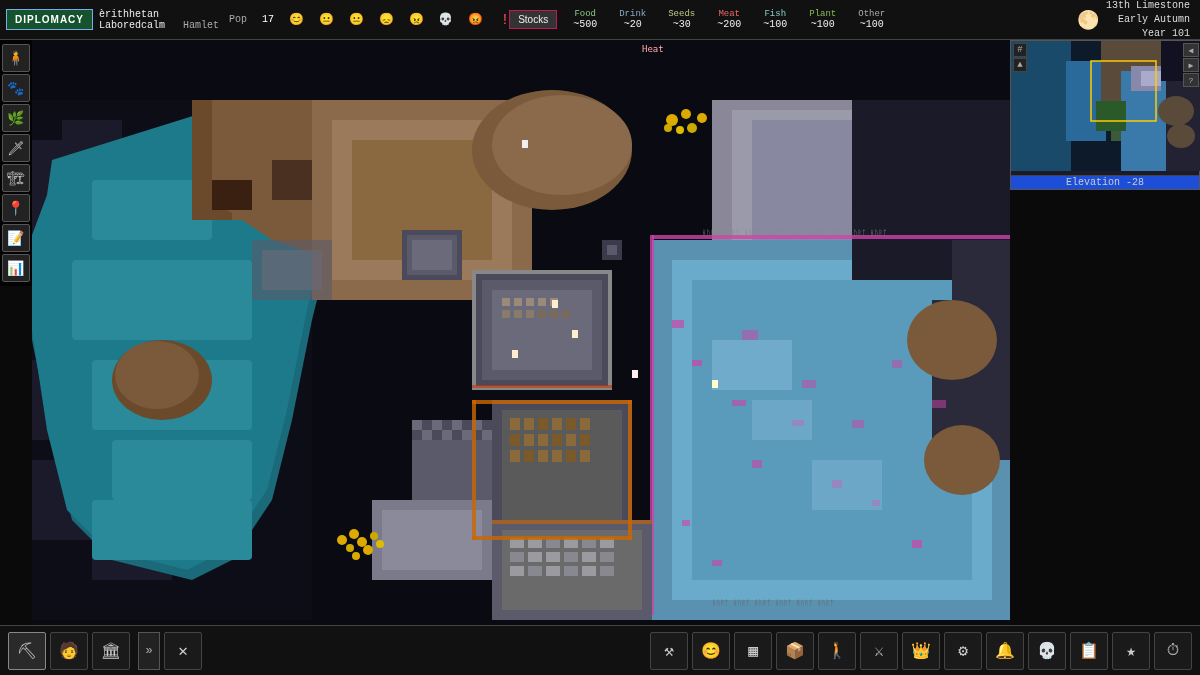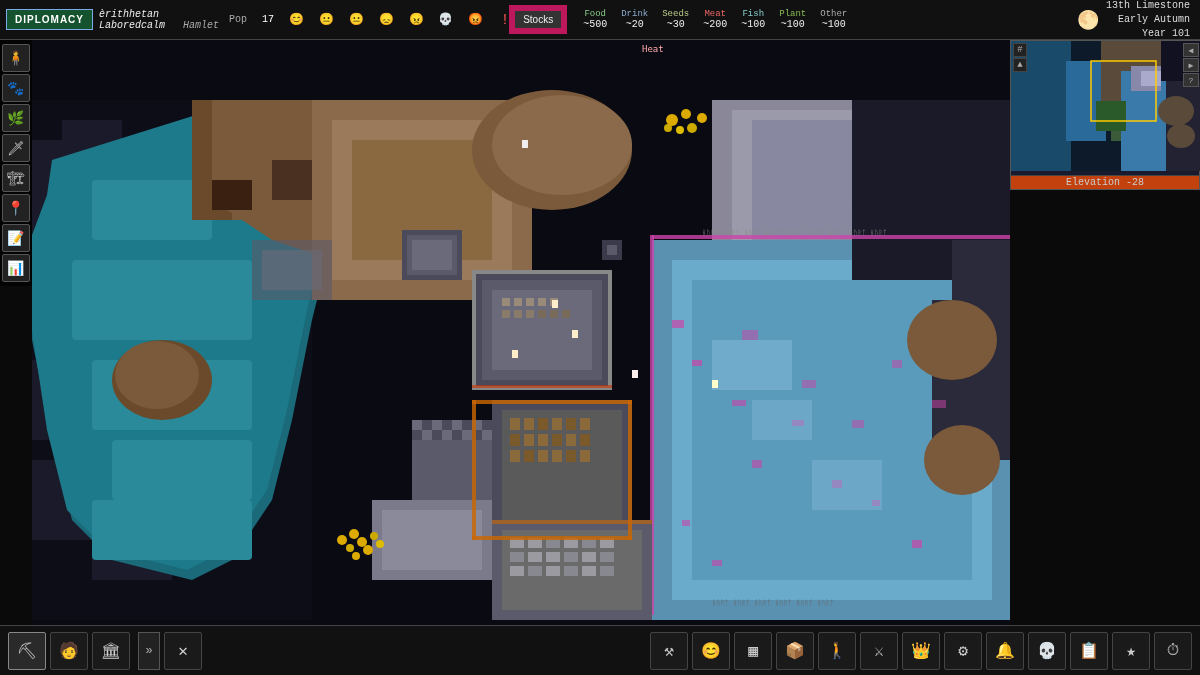--- a/index.html
+++ b/index.html
@@ -36,47 +36,46 @@
       cursor: pointer;
       letter-spacing: 1px;
     }
 
     #civ-info {
       display: flex;
       flex-direction: column;
       font-size: 10px;
       color: #eee;
       margin-right: 10px;
-      font-style: italic;
     }
 
     #pop-section {
       display: flex;
       align-items: center;
       gap: 15px;
       font-size: 10px;
     }
 
     .pop-label { color: #aaa; }
     .pop-num { color: #fff; }
     .face { font-size: 12px; }
 
     #stocks-btn {
       background: #333;
       color: #eee;
-      border: 6px solid #be185d;
+      border: 1px solid #be185d;
       padding: 3px 8px;
       font-size: 10px;
       cursor: pointer;
       margin-right: 16px;
     }
 
     #resources {
       display: flex;
-      gap: 14px;
+      gap: 22px;
       font-size: 10px;
       flex: 1;
     }
 
     .res-item { display: flex; flex-direction: column; align-items: center; }
     .res-label { color: #aaa; font-size: 9px; }
     .res-val { color: #eee; }
     .res-label.food { color: #88cc88; }
     .res-label.drink { color: #88aacc; }
     .res-label.seeds { color: #bbcc88; }
@@ -119,21 +118,21 @@
     }
 
     #minimap-label {
       position: absolute;
       bottom: 0;
       left: 0;
       right: 0;
       text-align: center;
       font-size: 10px;
       color: #ccc;
-      background: #c2410c;
+      background: #1d4ed8;
       padding: 1px 0;
       border-top: 1px solid #444;
     }
 
     
     #side-panel {
       position: absolute;
       top: 40px;
       left: 0;
       width: 32px;

